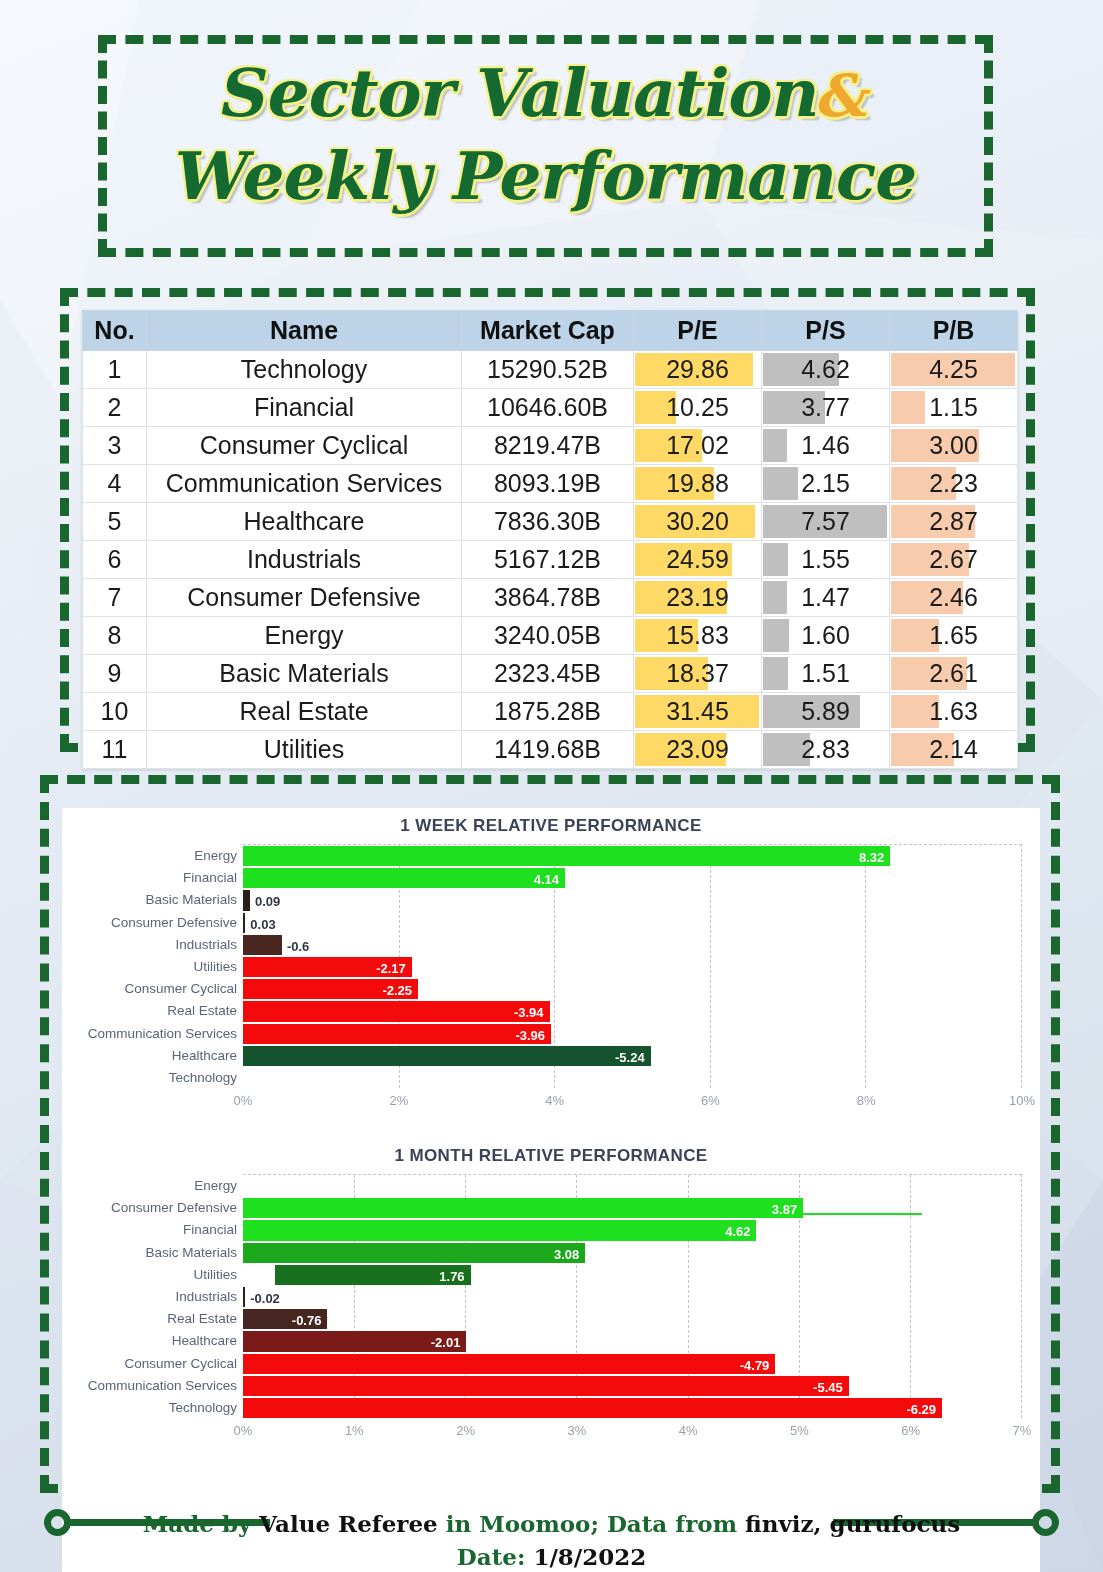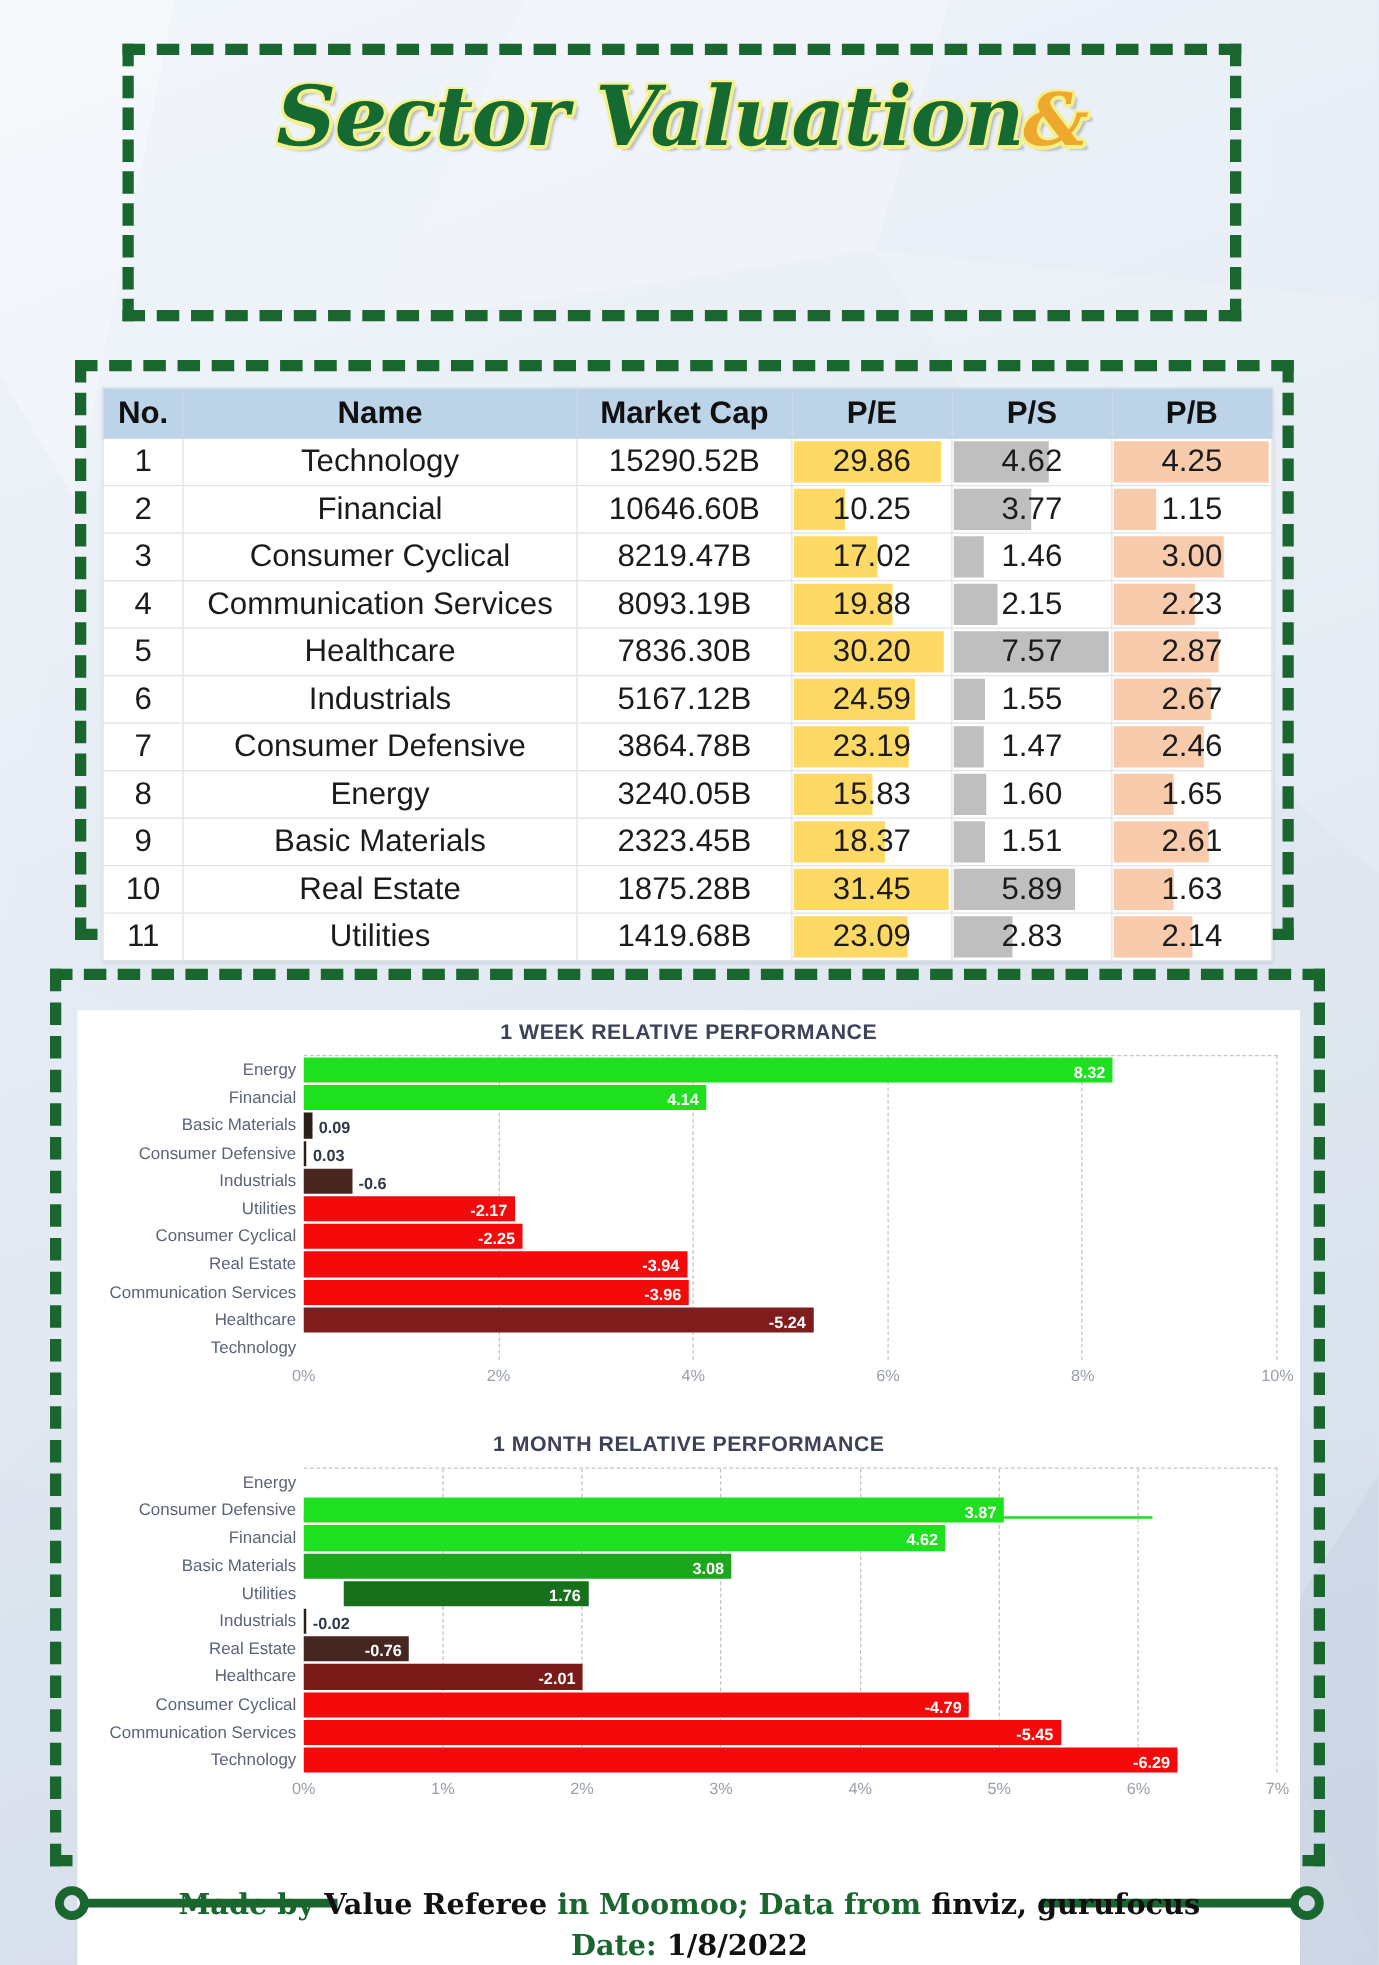--- a/index.html
+++ b/index.html
@@ -230,20 +230,21 @@
   <polygon points="560,1230 1000,1340 1103,1572 700,1572" fill="#cfd9e7" opacity=".6"></polygon>
   <polygon points="1000,1340 1103,1180 1103,1572" fill="#c9d4e4" opacity=".6"></polygon>
   <polygon points="860,1000 1103,1180 1000,1340 560,1230" fill="#dde5ef" opacity=".5"></polygon>
 </svg>
 
 <div id="root">
 
   <div class="header-box"></div>
   <div class="title">
     <span>Sector Valuation</span><span class="amp">&amp;</span><br>
+    <span>Weekly Performance</span>
   </div>
 
   <div class="table-box"></div>
   <table class="valtable">
     <thead>
       <tr>
         <th>No.</th>
         <th>Name</th>
         <th>Market Cap</th>
         <th>P/E</th>
@@ -401,21 +402,21 @@
             </div>
           </div>
           <div class="row">
             <div class="rowlabel">Communication Services</div>
             <div class="bar" style="width: 39.6%; background: rgb(244, 10, 10);">
               <div class="bar-label inside">-3.96</div>
             </div>
           </div>
           <div class="row">
             <div class="rowlabel">Healthcare</div>
-            <div class="bar" style="width: 52.4%; background: #7f1d1d;">
+            <div class="bar" style="width: 52.4%; background: #14532d;">
               <div class="bar-label inside">-5.24</div>
             </div>
           </div>
           <div class="row">
             <div class="rowlabel">Technology</div>
           </div>
         </div>
         <div class="axis" style="top: 285.2px;">
           <span class="tick" style="left: 0%;">0%</span>
           <span class="tick" style="left: 20%;">2%</span>

